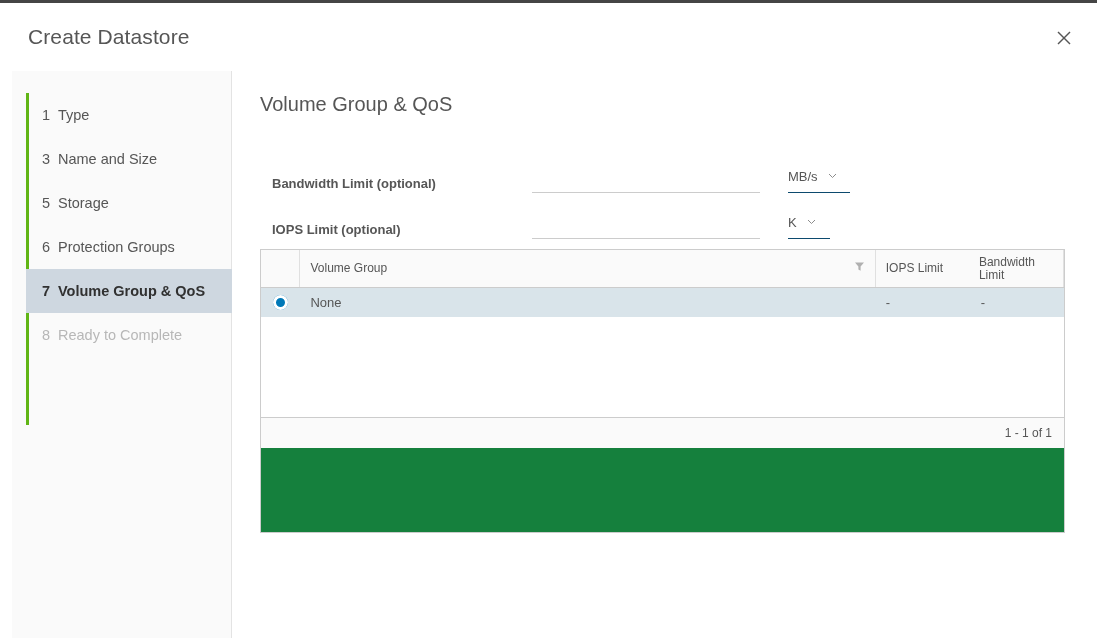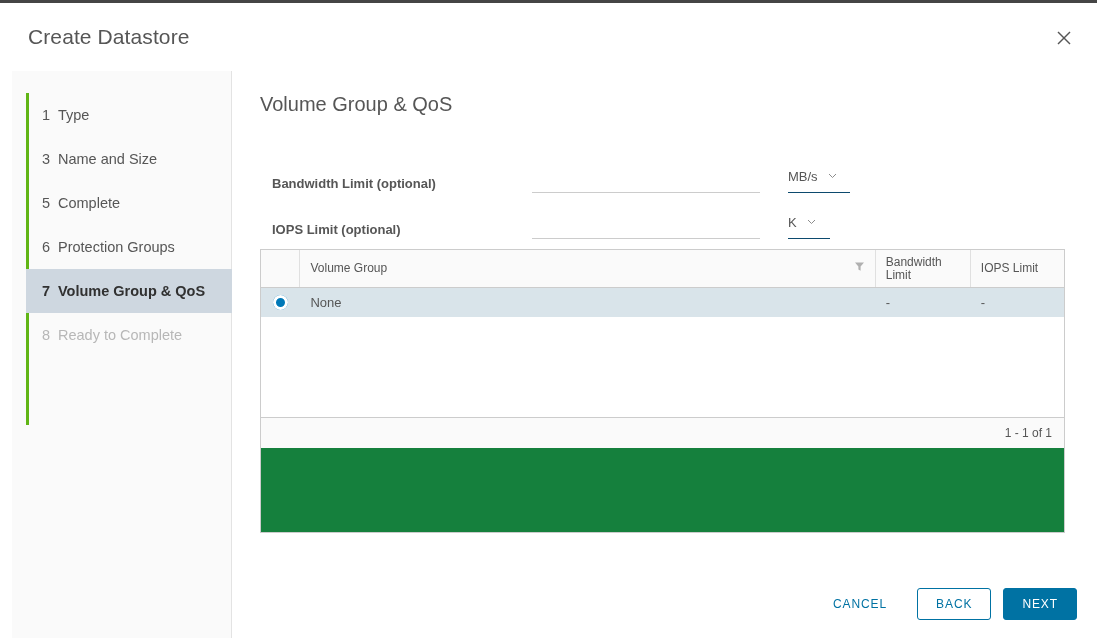--- a/index.html
+++ b/index.html
@@ -333,21 +333,21 @@
   <div class="sidebar">
     <div class="progress-rail"></div>
     <div class="steps">
       <div class="step">
         <span class="num">1</span><span>Type</span>
       </div>
       <div class="step">
         <span class="num">3</span><span>Name and Size</span>
       </div>
       <div class="step">
-        <span class="num">5</span><span>Complete</span>
+        <span class="num">5</span><span>Storage</span>
       </div>
       <div class="step">
         <span class="num">6</span><span>Protection Groups</span>
       </div>
       <div class="step current">
         <span class="num">7</span><span>Volume Group &amp; QoS</span>
       </div>
       <div class="step disabled">
         <span class="num">8</span><span>Ready to Complete</span>
       </div>
@@ -390,43 +390,38 @@
       <div class="thead">
         <div class="th col-radio"></div>
         <div class="th col-name">
           <span>Volume Group</span>
           <span class="filter-icon">
             <svg width="11" height="11" viewBox="0 0 11 11" aria-hidden="true">
               <polygon points="1,1.5 10,1.5 6.6,5.6 6.6,9.8 4.4,8.4 4.4,5.6" fill="#b0b0b0"></polygon>
             </svg>
           </span>
         </div>
+        <div class="th col-iops">
+          <span>IOPS Limit</span>
+        </div>
         <div class="th col-bw">
           <span>Bandwidth Limit</span>
-        </div>
-        <div class="th col-iops">
-          <span>IOPS Limit</span>
         </div>
       </div>
 
       <div class="tbody">
         <div class="row">
           <div class="td col-radio">
             <span class="radio"></span>
           </div>
           <div class="td col-name">None</div>
           <div class="td col-bw">-</div>
           <div class="td col-iops">-</div>
         </div>
         <div class="tfoot">
           <span>1 - 1 of 1</span>
         </div>
       </div>
     </div>
   </div>
 
-  <div class="footer">
-    <button class="btn btn-link">CANCEL</button>
-    <button class="btn btn-outline">BACK</button>
-    <button class="btn btn-primary">NEXT</button>
-  </div>
 
 </div>
 
 </body></html>

